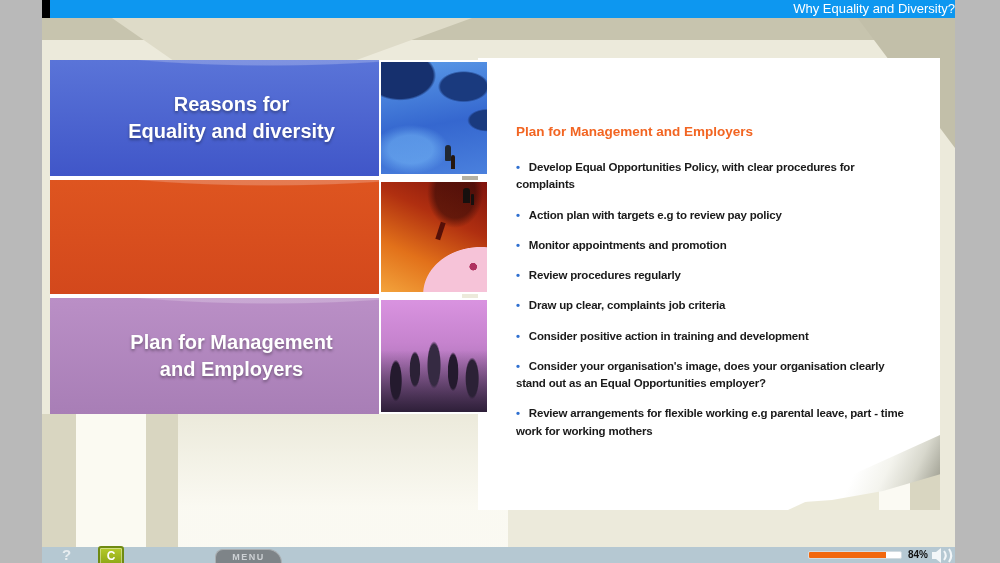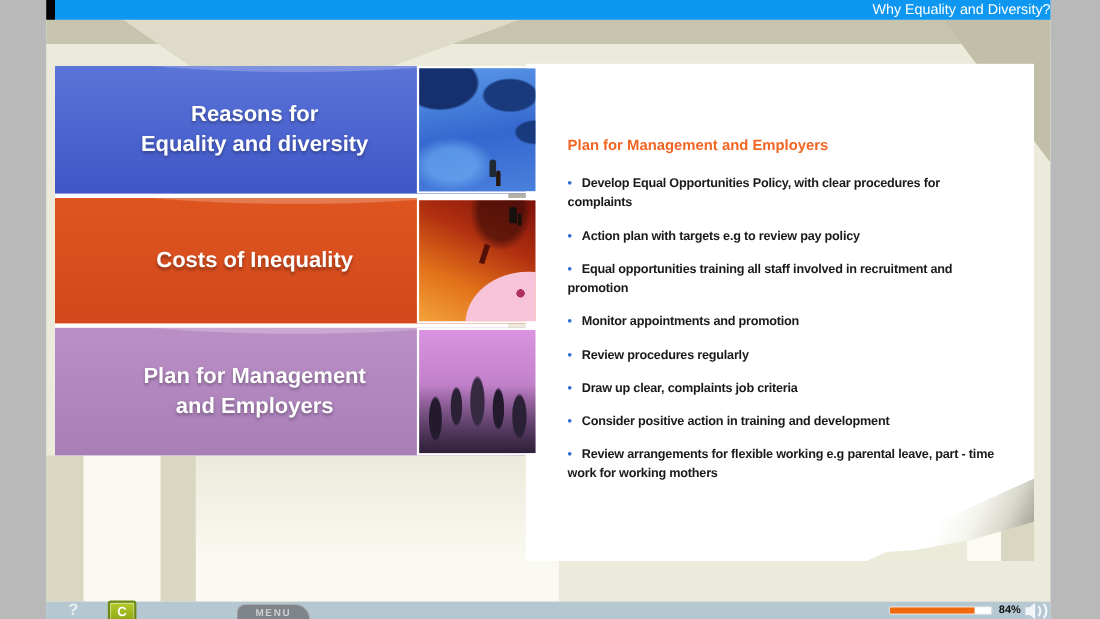--- a/index.html
+++ b/index.html
@@ -138,45 +138,41 @@
 
   <div class="banner-stack">
     <div class="banner banner-blue">
       <div class="banner-label">
         <span>Reasons for</span>
         <span>Equality and diversity</span>
       </div>
       <div class="thumb thumb-map"></div>
     </div>
     <div class="banner banner-orange banner-2">
-      <div class="banner-label">
-        <span>Costs of Inequality</span>
-        <span></span>
-      </div>
       <div class="thumb thumb-pig"></div>
     </div>
     <div class="banner banner-purple">
       <div class="banner-label">
         <span>Plan for Management</span>
         <span>and Employers</span>
       </div>
       <div class="thumb thumb-crowd"></div>
     </div>
   </div>
 
   <div class="panel">
     <div class="panel-inner">
       <div class="heading">Plan for Management and Employers</div>
       <p class="bullet"><span class="dot">•</span><span>Develop Equal Opportunities Policy, with clear procedures for complaints</span></p>
       <p class="bullet"><span class="dot">•</span><span>Action plan with targets e.g to review pay policy</span></p>
-      <p class="bullet"><span class="dot">•</span><span>Equal opportunities training all staff involved in recruitment and promotion</span></p>
       <p class="bullet"><span class="dot">•</span><span>Monitor appointments and promotion</span></p>
       <p class="bullet"><span class="dot">•</span><span>Review procedures regularly</span></p>
       <p class="bullet"><span class="dot">•</span><span>Draw up clear, complaints job criteria</span></p>
       <p class="bullet"><span class="dot">•</span><span>Consider positive action in training and development</span></p>
+      <p class="bullet"><span class="dot">•</span><span>Consider your organisation's image, does your organisation clearly stand out as an Equal Opportunities employer?</span></p>
       <p class="bullet"><span class="dot">•</span><span>Review arrangements for flexible working e.g parental leave, part - time work for working mothers</span></p>
     </div>
     <div class="curl-under"></div>
     <div class="curl-page"></div>
   </div>
 
   <div class="footer">
     <span class="help-btn">?</span>
     <div class="replay-btn">C</div>
     <div class="menu-tab">MENU</div>

